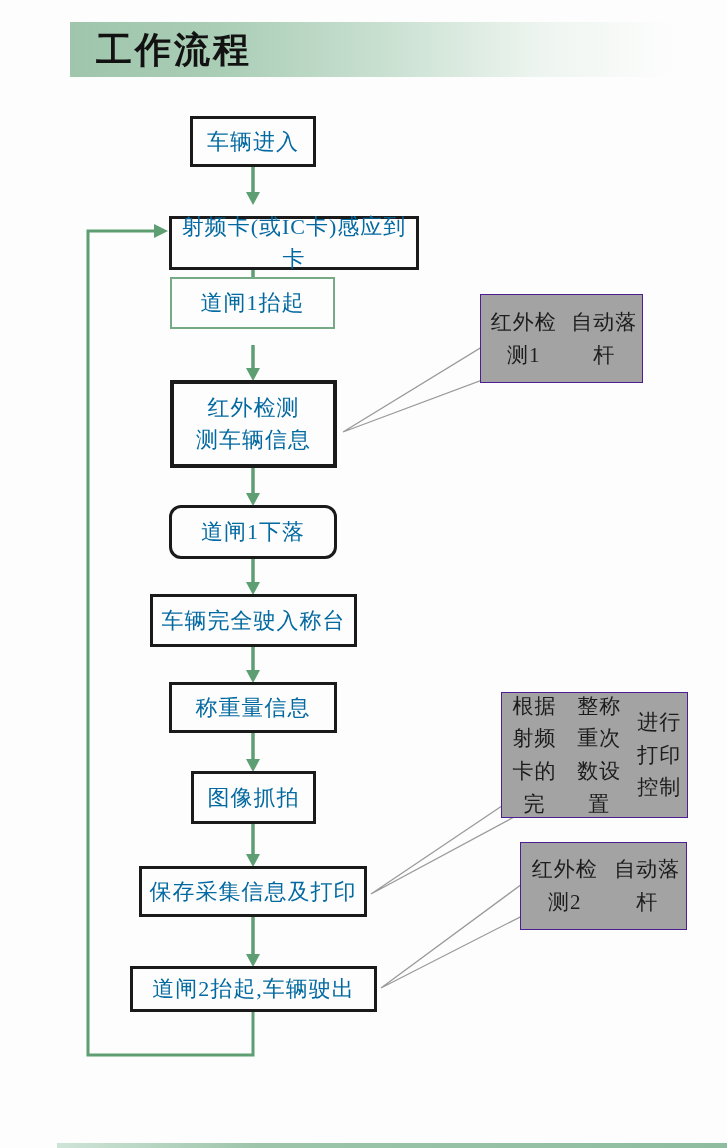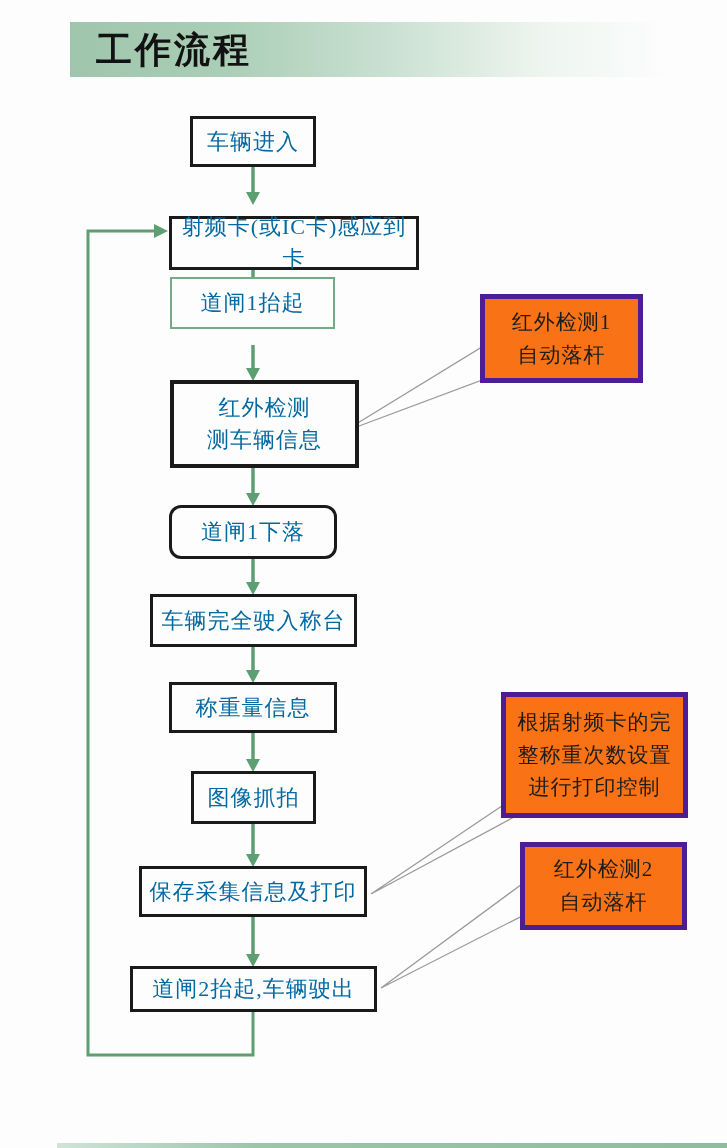--- a/index.html
+++ b/index.html
@@ -30,23 +30,23 @@
     border:3px solid #1a1a1a;box-sizing:border-box;
     display:flex;flex-direction:column;align-items:center;justify-content:center;
     font-size:22px;color:#0369a1;text-align:center;line-height:1.45;
     letter-spacing:1px;
   }
   .fbox.green{border:2px solid #76a985;}
   .fbox.thick{border-width:4px;}
 
   
   .callout{
-    position:absolute;z-index:2;background:#f97316;
-    border:5px solid #4c1d95;box-sizing:border-box;
-    display:flex;flex-direction:column;align-items:center;justify-content:center;
+    position:absolute;z-index:2;background:#a3a3a3;
+    border:1px solid #4c1d95;box-sizing:border-box;
+    display:flex;flex-direction:row;align-items:center;justify-content:center;
     font-size:21px;color:#1c1c1c;text-align:center;line-height:1.55;
     letter-spacing:1px;
   }
 
   
   .footer-bar{
     position:absolute;left:57px;right:0;bottom:0;height:5px;
     background:linear-gradient(to right,#cfe4d7 0%,#9cc5aa 30%,#8fbc9e 100%);
   }
 </style>
@@ -96,21 +96,21 @@
   </div>
 
   <div class="fbox" style="left:169px;top:204px;width:250px;height:54px;margin-top:12px;">
     <span>射频卡(或IC卡)感应到卡</span>
   </div>
 
   <div class="fbox green" style="left:170px;top:277px;width:165px;height:52px;">
     <span>道闸1抬起</span>
   </div>
 
-  <div class="fbox thick" style="left:170px;top:380px;width:189px;height:88px;">
+  <div class="fbox thick" style="left:170px;top:380px;width:167px;height:88px;">
     <span>红外检测</span>
     <span>测车辆信息</span>
   </div>
 
   <div class="fbox" style="left:169px;top:505px;width:168px;height:54px;border-radius:12px;">
     <span>道闸1下落</span>
   </div>
 
   <div class="fbox" style="left:150px;top:594px;width:207px;height:53px;">
     <span>车辆完全驶入称台</span>

